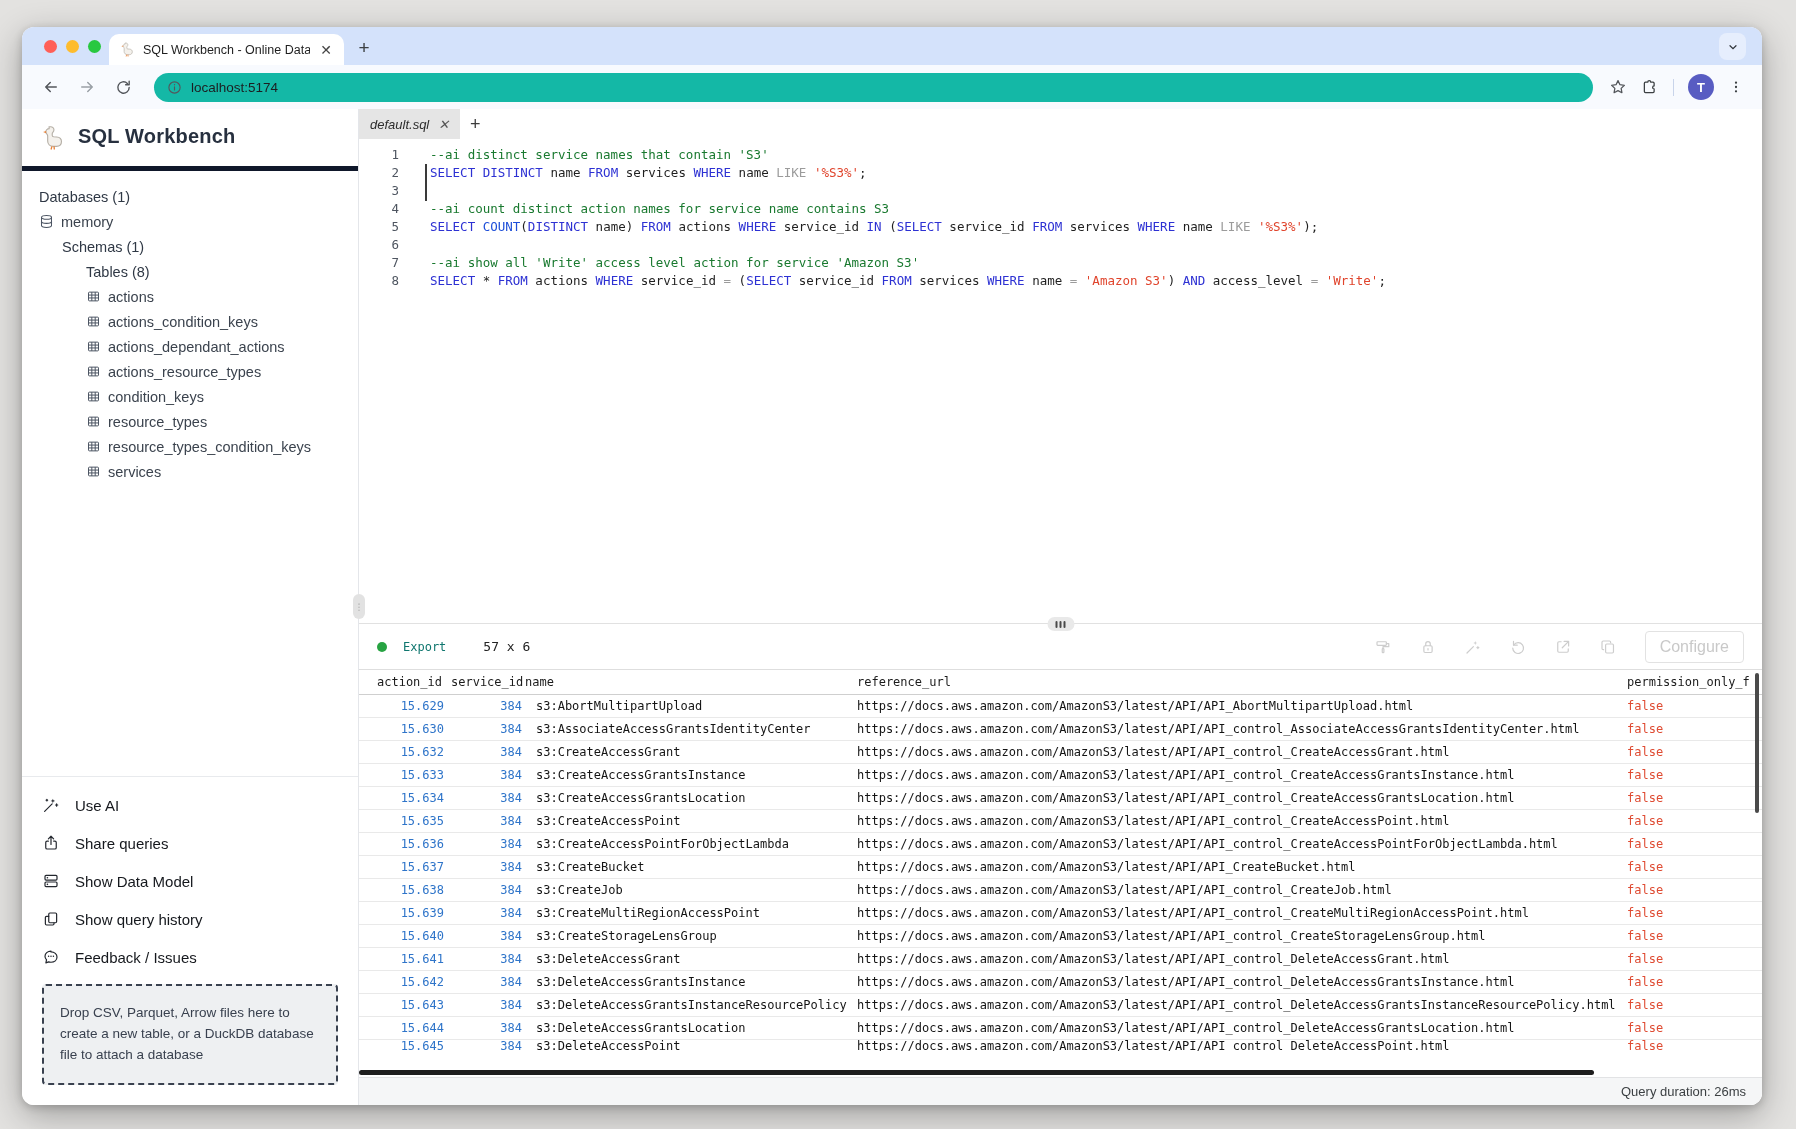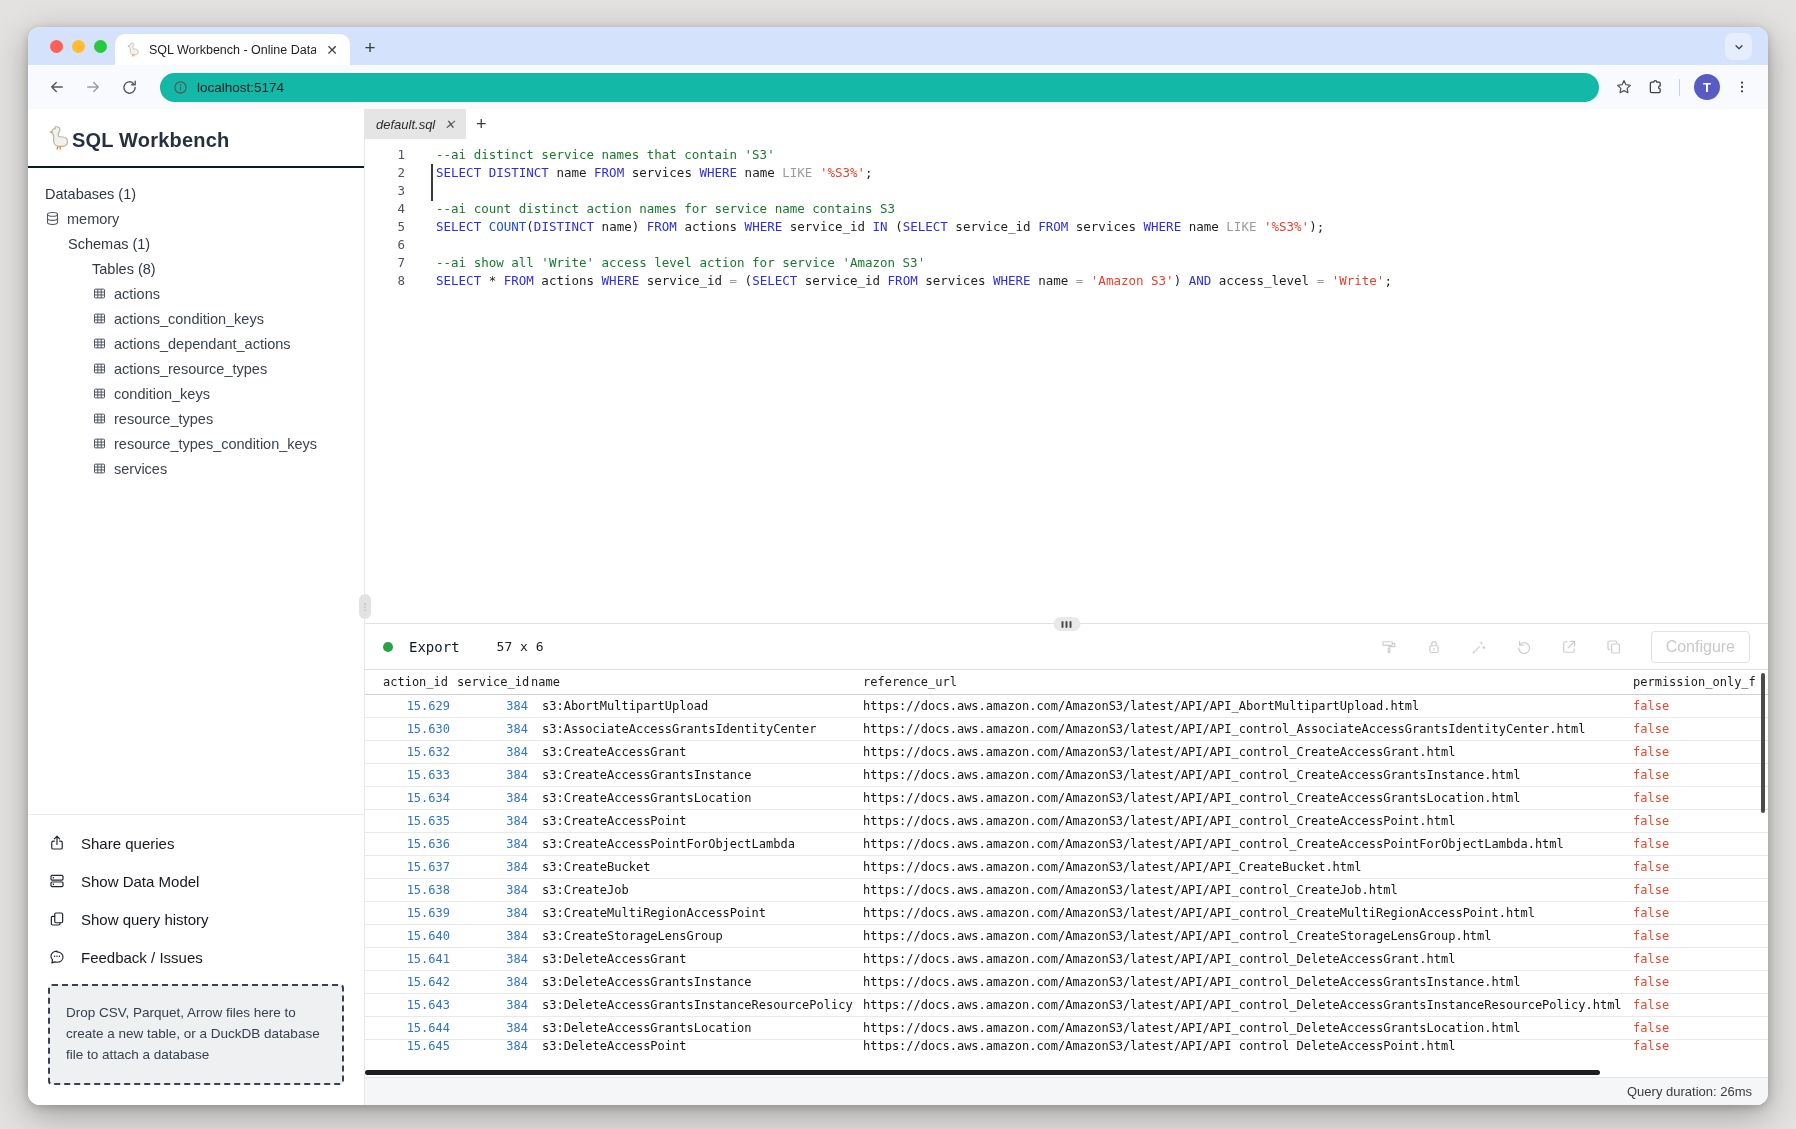--- a/index.html
+++ b/index.html
@@ -1,17 +1,17 @@
 <!DOCTYPE html>
 <html><head>
 <meta charset="utf-8">
 <style>
   html,body{margin:0;padding:0;width:1796px;height:1129px;background:#e3e2e0;font-family:"Liberation Sans",sans-serif;overflow:hidden;}
   *{box-sizing:border-box;}
-  .window{position:absolute;left:28px;top:27px;width:1740px;height:1078px;background:#fff;border-radius:12px;
+  .window{position:absolute;left:22px;top:27px;width:1740px;height:1078px;background:#fff;border-radius:12px;
           box-shadow:0 10px 34px rgba(0,0,0,.30),0 2px 8px rgba(0,0,0,.18);overflow:hidden;display:flex;flex-direction:column;}
   
   .tabstrip{height:38px;background:#d4e2fb;display:flex;align-items:flex-end;position:relative;flex:none;}
   .traffic{position:absolute;left:22px;top:13px;display:flex;gap:9px;}
   .tl{width:13px;height:13px;border-radius:50%;}
   .btab{margin-left:87px;width:235px;height:31px;background:#fff;border-radius:10px 10px 0 0;display:flex;align-items:center;
         padding:0 10px;gap:8px;font-size:12.5px;color:#1f1f1f;}
   .btab .ttl{flex:1;white-space:nowrap;overflow:hidden;}
   .tclose{color:#444;font-size:14px;line-height:1;padding:0 2px;cursor:default;}
   .newtab{width:28px;height:28px;display:flex;align-items:center;justify-content:center;color:#3c4043;font-size:19px;margin:0 0 3px 6px;border-radius:50%;}
@@ -22,21 +22,21 @@
   .omnibox{flex:1;height:29px;background:#14b8a6;border-radius:15px;margin:0 10px;display:flex;align-items:center;padding:0 13px;gap:9px;}
   .omnibox .url{font-size:13.5px;color:#1c1e21;}
   .tb-right{display:flex;align-items:center;gap:14px;padding-right:4px;}
   .vsep{width:1px;height:17px;background:#c9d4ea;}
   .avatar{width:26px;height:26px;border-radius:50%;background:#585cc2;color:#fff;font-size:13px;font-weight:bold;display:flex;align-items:center;justify-content:center;}
   .icn{display:inline-flex;align-items:center;justify-content:center;}
   .icn svg{display:block;}
   
   .content{flex:1;display:flex;min-height:0;position:relative;background:#fff;}
   .sidebar{width:337px;flex:none;border-right:1px solid #e4e6ea;display:flex;flex-direction:column;min-height:0;}
-  .sb-head{padding:16px 17px 14px;display:flex;align-items:flex-end;gap:0;border-bottom:2px solid #0f172a;flex:none;}
+  .sb-head{padding:16px 17px 14px;display:flex;align-items:flex-start;gap:12px;border-bottom:5px solid #0f172a;flex:none;}
   .sb-title{font-size:20px;font-weight:bold;color:#27303f;letter-spacing:.2px;}
   .tree{padding:13px 8px 0 0;font-size:14.5px;flex:1;min-height:0;}
   .tree-row{display:flex;align-items:center;gap:7px;height:25px;color:#3b434e;white-space:nowrap;}
   .tree-row.lbl{color:#2f3845;font-weight:500;}
   .lvl0{padding-left:17px;}.lvl1{padding-left:40px;}.lvl2{padding-left:64px;}
   .tree .icn{color:#4c5563;}
   .sb-bottom{flex:none;border-top:1px solid #e8eaed;padding:9px 0 0;}
   .menu-item{display:flex;align-items:center;gap:15px;padding:10px 20px;font-size:15px;color:#15181d;}
   .menu-item .icn{color:#23272e;}
   .dropzone{margin:8px 20px 20px;border:2px dashed #39414f;border-radius:4px;background:#eef0f2;padding:17px 16px;text-align:left;
@@ -54,21 +54,21 @@
   .tk-com{color:#19792f;}.tk-kw{color:#2d31d3;}.tk-fn{color:#1d4ed8;}.tk-str{color:#e0442c;}.tk-mut{color:#9b9b9b;}.tk-p{color:#1f1f1f;}
   .splitter{position:relative;height:0;border-top:1px solid #e1e1e1;flex:none;}
   .split-handle{position:absolute;left:50%;top:-7px;transform:translateX(-50%);width:27px;height:14px;background:#e9e9e9;border-radius:7px;
                 display:flex;align-items:center;justify-content:center;gap:2px;}
   .split-handle i{width:2px;height:7px;background:#4a4a4a;border-radius:1px;}
   .sb-handle{position:absolute;left:331px;top:485px;width:12px;height:25px;background:#e2e2e2;border-radius:7px;z-index:5;
              display:flex;align-items:center;justify-content:center;color:#9a9a9a;font-size:9px;letter-spacing:0;}
   
   .rtoolbar{height:46px;flex:none;display:flex;align-items:center;padding:0 18px;border-bottom:1px solid #dedede;font-family:"DejaVu Sans Mono",monospace;}
   .dot{width:10px;height:10px;border-radius:50%;background:#27a342;flex:none;}
-  .export{font-size:14px;color:#0f172a;margin-left:16px;text-align:center;}
+  .export{font-size:12px;color:#0f766e;margin-left:16px;text-align:center;}
   .dims{font-size:13px;color:#232323;margin-left:37px;}
   .rt-icons{margin-left:auto;display:flex;align-items:center;gap:27px;color:#cdcdcd;}
   .cfg-btn{margin-left:28px;border:1px solid #e2e2e2;border-radius:4px;padding:6px 14px;font-size:16px;color:#c9c9c9;background:#fff;}
   .grid{flex:1;min-height:0;position:relative;overflow:hidden;font-family:"DejaVu Sans Mono",monospace;font-size:12px;background:#fff;}
   .trow{display:grid;grid-template-columns:88px 78px 332px 770px 1fr;height:23px;align-items:center;border-bottom:1px solid #e9e9e9;}
   .trow.thead{height:25px;border-bottom:1px solid #cfcfcf;color:#1b1b1b;}
   .trow.partial{height:11px;overflow:hidden;border-bottom:none;}
   .c{white-space:nowrap;overflow:hidden;}
   .thead .c{text-align:left;}
   .thead .c:nth-child(1){padding-left:18px;}
@@ -268,20 +268,30 @@
               </span>
               <span>services</span>
             </div>
           </div>
       </div>
       <div class="sb-bottom">
         <div id="sb-menu">
             <div class="menu-item">
               <span class="icn">
                 <svg width="18" height="18" viewBox="0 0 24 24" fill="none" stroke="currentColor" stroke-width="1.6" stroke-linecap="round" stroke-linejoin="round">
+                  <path d="M3.5 20.5 13.5 10.5"></path>
+                  <path d="M14.5 3.5l.8 2.2 2.2.8-2.2.8-.8 2.2-.8-2.2-2.2-.8 2.2-.8z" fill="currentColor" stroke="none"></path>
+                  <path d="M19.5 10.5v3M18 12h3M6.5 4.5v2M5.5 5.5h2"></path>
+                </svg>
+              </span>
+              <span>Use AI</span>
+            </div>
+            <div class="menu-item">
+              <span class="icn">
+                <svg width="18" height="18" viewBox="0 0 24 24" fill="none" stroke="currentColor" stroke-width="1.6" stroke-linecap="round" stroke-linejoin="round">
                   <path d="M8.5 9.5H6.8A1.8 1.8 0 0 0 5 11.3v7A1.8 1.8 0 0 0 6.8 20h10.4a1.8 1.8 0 0 0 1.8-1.8v-7a1.8 1.8 0 0 0-1.8-1.8h-1.7"></path>
                   <path d="M12 14V3.5M8.5 6.5 12 3l3.5 3.5"></path>
                 </svg>
               </span>
               <span>Share queries</span>
             </div>
             <div class="menu-item">
               <span class="icn">
                 <svg width="18" height="18" viewBox="0 0 24 24" fill="none" stroke="currentColor" stroke-width="1.6" stroke-linecap="round" stroke-linejoin="round">
                   <rect x="4" y="4.5" width="16" height="6.2" rx="1.4"></rect>

